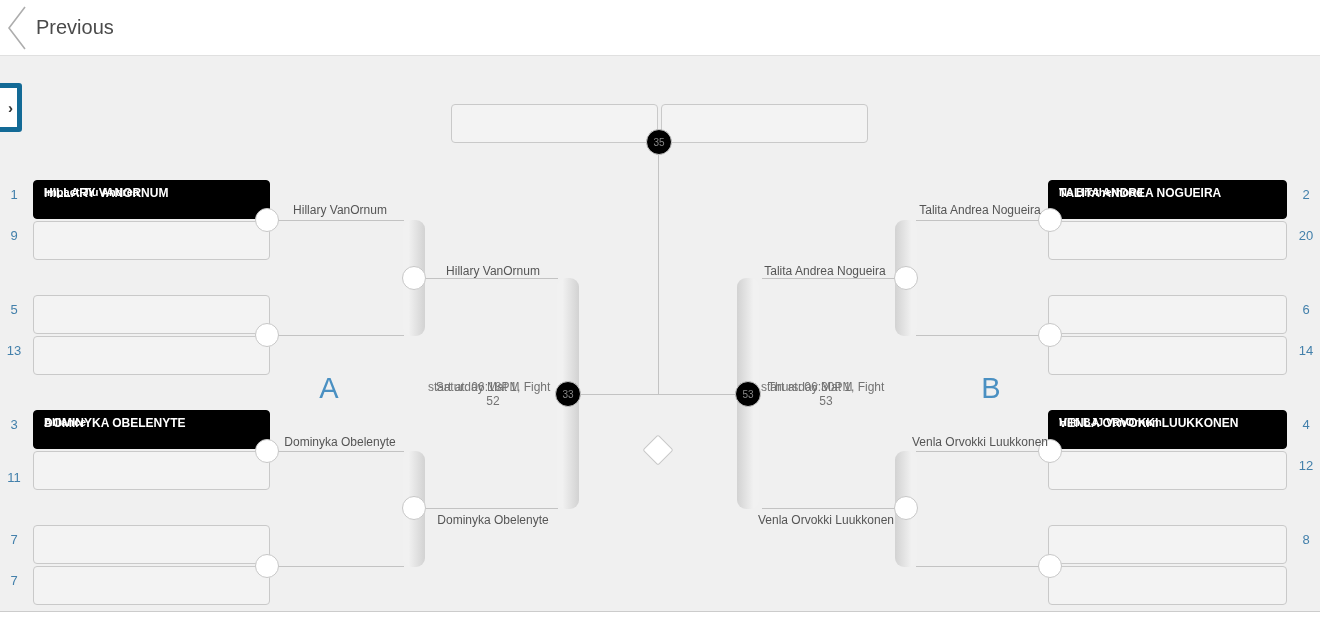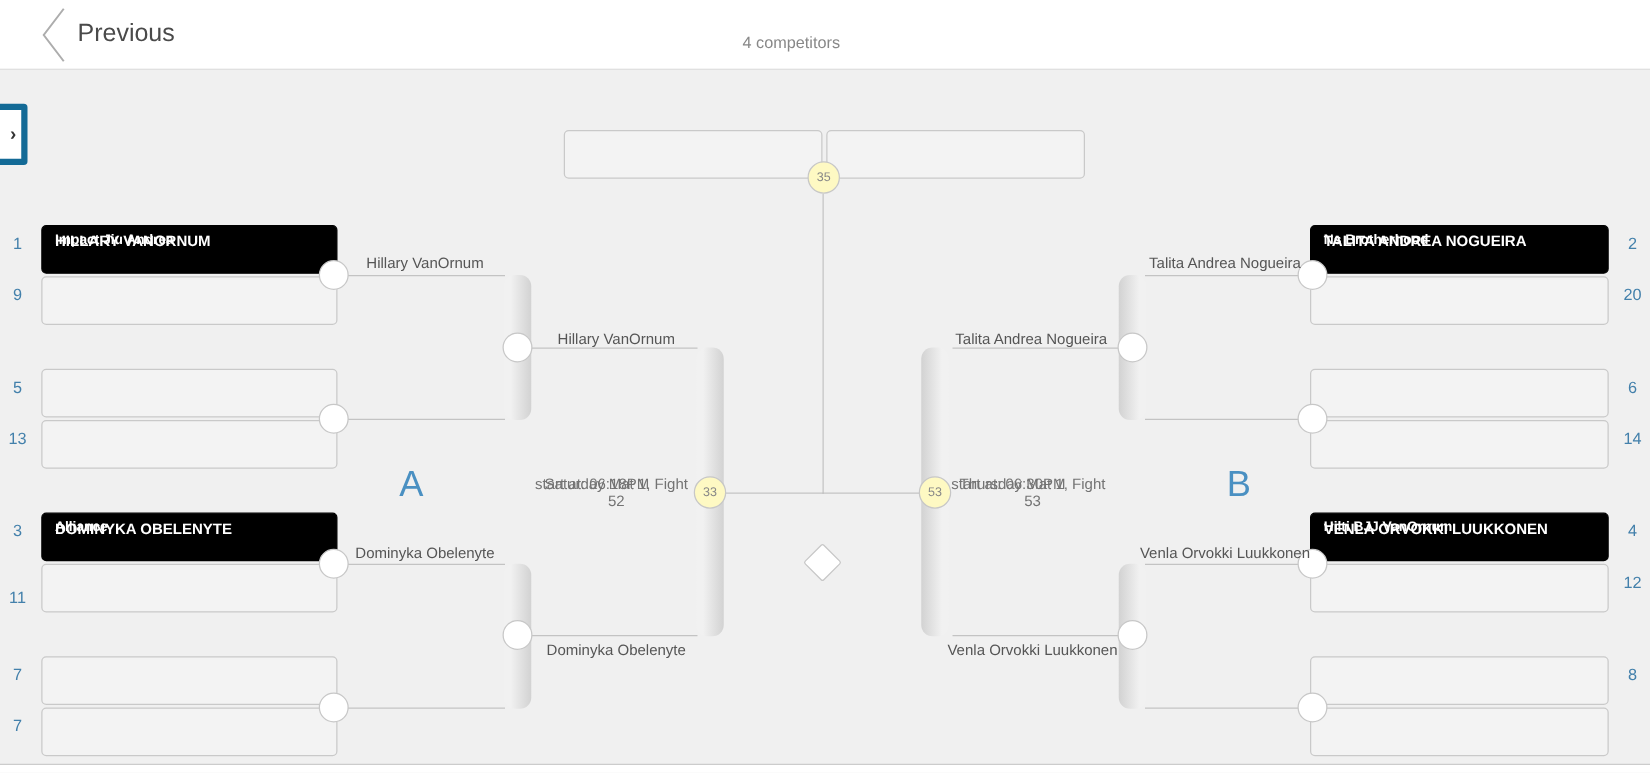--- a/index.html
+++ b/index.html
@@ -1,40 +1,40 @@
 <!DOCTYPE html>
 <html><head>
 <meta charset="utf-8">
 <style>
   * { margin:0; padding:0; box-sizing:border-box; }
   html,body { width:1320px; height:618px; }
   body { font-family:"Liberation Sans", sans-serif; background:#fff; overflow:hidden; }
   #app { position:relative; width:1320px; height:618px; background:#fff; }
 
   
-  #header { position:absolute; left:0; top:0; width:1214px; height:55px; background:#ffffff;margin-left:26px; }
+  #header { position:absolute; left:0; top:0; width:1214px; height:55px; background:#ffffff; }
   .nav-btn { position:absolute; top:0; height:55px; display:flex; align-items:center; gap:8px; cursor:pointer; color:#4a4a4a; font-size:20px; }
   #prev-btn { left:6px; }
   #next-btn { right:6px; }
   .nav-chevron { width:22px; height:48px; }
   .hdr-title { position:absolute; left:0; top:1px; width:100%; text-align:center; font-size:18px; font-weight:bold; color:#333; }
   .hdr-sub { position:absolute; left:0; top:26px; width:100%; text-align:center; font-size:13px; color:#888; }
 
   
   #bracket { position:absolute; left:0; top:55px; width:1320px; height:557px; background:#f0f0f0; border-top:1px solid #e0e0e0; border-bottom:1px solid #ccc; }
   #bracket * { position:absolute; }
 
   .hline { height:1px; background:#c3c3c3; }
   .vline { width:1px; background:#c3c3c3; }
 
   .vbar { width:22px; border-radius:9px; background:linear-gradient(to right,#f1f1f1 25%,#d2d2d2); }
   .vbar-r { width:22px; border-radius:9px; background:linear-gradient(to left,#f1f1f1 25%,#d2d2d2); }
 
   .jcircle { width:24px; height:24px; border-radius:50%; background:#fff; border:1px solid #c7c7c7; }
-  .ncircle { width:26px; height:26px; border-radius:50%; background:#fef9c3; border:1px solid #c7c7c7;
+  .ncircle { width:26px; height:26px; border-radius:50%; background:#000000; border:1px solid #c7c7c7;
              display:flex; align-items:center; justify-content:center; font-size:10px; color:#888; }
 
   .slot { width:237px; height:39px; background:#f3f3f3; border:1px solid #c9c9c9; border-radius:4px; }
   .slot-r { width:239px; }
   .slot-black { background:#000; border-color:#000; color:#fff; padding:5px 10px; overflow:hidden; }
   .slot-black .cname { font-size:12px; font-weight:bold; line-height:14px; white-space:nowrap; }
   .slot-black .cteam { font-size:11px; font-weight:bold; line-height:13px; white-space:nowrap; }
   .align-r { text-align:right; }
 
   .seed { width:24px; text-align:center; font-size:13px; color:#4380ab; }
@@ -57,21 +57,20 @@
 
 <div id="app">
 
   <div id="header">
     <div class="nav-btn" id="prev-btn">
       <svg class="nav-chevron" viewBox="0 0 22 48">
         <polyline points="19,3 3,24 19,45" fill="none" stroke="#adadad" stroke-width="1.6"></polyline>
       </svg>
       <span>Previous</span>
     </div>
-    <div class="hdr-sub">4 competitors</div>
   </div>
 
   <div id="bracket">
 
 
     <div class="hline" style="left:267px;top:164px;width:137px"></div>
     <div class="hline" style="left:267px;top:279px;width:137px"></div>
     <div class="hline" style="left:267px;top:395px;width:137px"></div>
     <div class="hline" style="left:267px;top:510px;width:137px"></div>
     <div class="hline" style="left:414px;top:222px;width:144px"></div>

